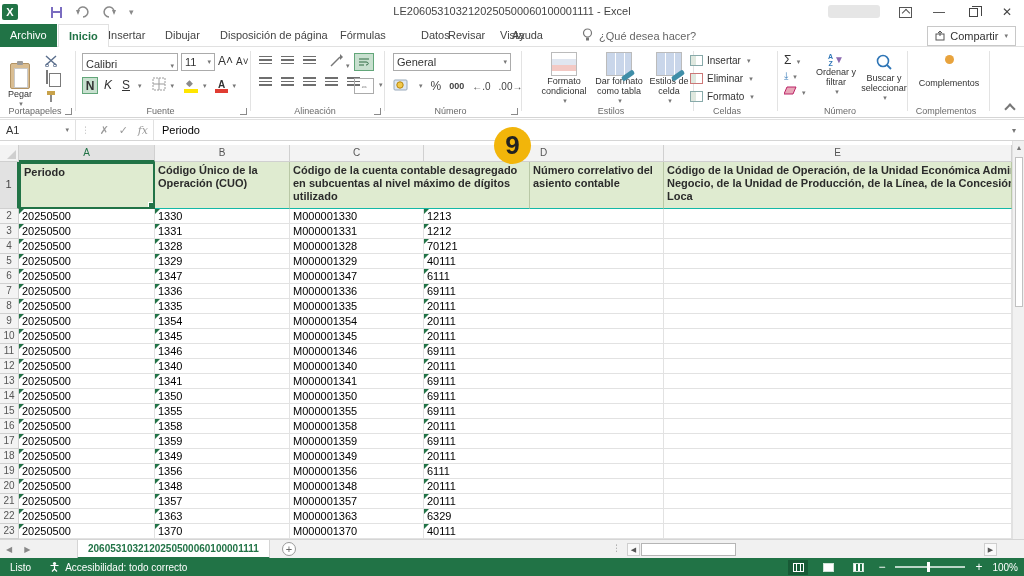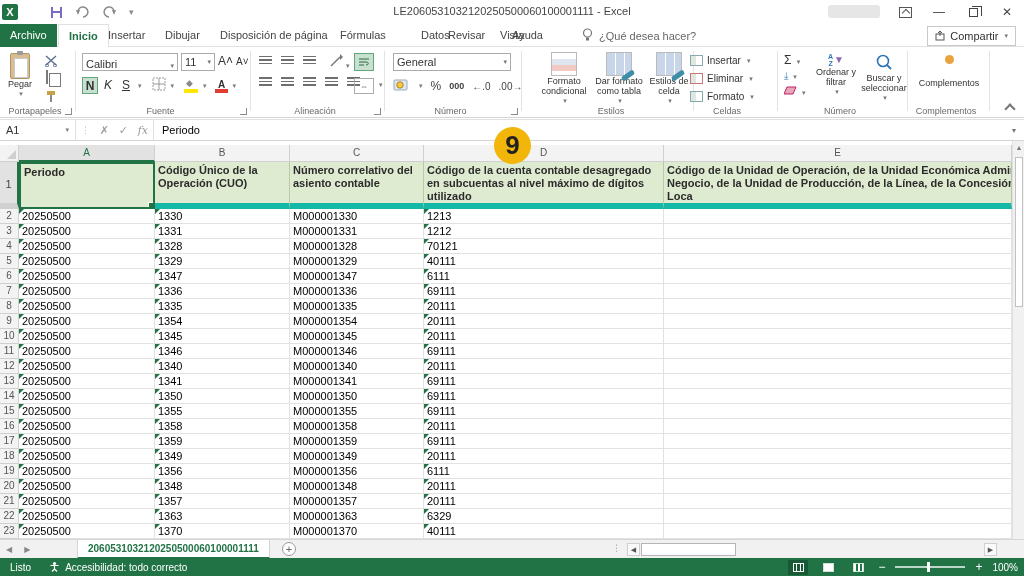--- a/index.html
+++ b/index.html
@@ -76,21 +76,21 @@
 
   
   .gridwrap { left: 0; top: 141px; width: 1012px; height: 398px; background: #fff; overflow: hidden; }
   .colheads { position: absolute; left: 0; top: 4px; height: 17px; display: flex; }
   .ch { border-right: 1px solid #d0d0d0; border-bottom: 1px solid #d0d0d0; background: #f3f3f3; color: #555; font-size: 10px; text-align: center; line-height: 16px; }
   .ch.corner { background: #f3f3f3; position: relative; }
   .ch.corner::after { content: ""; position: absolute; right: 2px; bottom: 2px; border-left: 9px solid transparent; border-bottom: 9px solid #cfcfcf; }
   .ch.hsel { background: #e2e2e2; border-bottom: 2px solid #217346; color: #217346; }
   .cn { width: 19px; } .ca { width: 136px; } .cb { width: 135px; } .cc { width: 134px; } .cd { width: 240px; } .ce { width: 348px; }
   .hdr-row { position: absolute; left: 0; top: 21px; height: 47px; display: flex; }
-  .hcell { background: #dfebd0; border-right: 1px solid #b9c8a6; border-bottom: 6px solid #14b8a6; font-weight: bold; color: #2b2b2b; font-size: 11px; line-height: 13px; padding: 2px 3px; overflow: hidden; position: relative; }
+  .hcell { background: #dfebd0; border-right: 1px solid #b9c8a6; border-bottom: 1px solid #14b8a6; font-weight: bold; color: #2b2b2b; font-size: 11px; line-height: 13px; padding: 2px 3px; overflow: hidden; position: relative; }
   .hcell.rno { background: #e2e2e2; font-weight: normal; color: #444; border-color: #d0d0d0; text-align: center; line-height: 44px; padding: 0; border-right: 2px solid #217346; }
   .hcell.sel { border: 2px solid #217346; }
   .hcell.sel::after { content: ""; position: absolute; right: -2px; bottom: -2px; width: 5px; height: 5px; background: #217346; border: 1px solid #fff; }
   .hcell.ce .inner { width: 398px; }
   #rows { position: absolute; left: 0; top: 68px; }
   .r { display: flex; height: 15px; }
   .r .cell { border-right: 1px solid #e2e2e2; border-bottom: 1px solid #e2e2e2; font-size: 11px; line-height: 14px; padding-left: 3px; position: relative; overflow: hidden; color: #000; }
   .r .cell.cn { background: #f3f3f3; color: #555; font-size: 10px; text-align: center; padding: 0; border-color: #d0d0d0; }
   .tri { position: absolute; left: 0; top: 0; width: 0; height: 0; border-top: 5px solid #217346; border-right: 5px solid transparent; }
 
@@ -189,21 +189,21 @@
           <rect x="1" y="4" width="8" height="6" fill="none" stroke="#555"></rect>
           <path d="M5 6 V1 M3 3 L5 1 L7 3" stroke="#555" fill="none"></path>
         </svg></span>
     <span>Compartir</span>
     <span class="dd">▾</span>
   </div>
 
   <div class="abs ribbon">
 
     <div class="grp" style="left:0;width:76px;">
-      <div class="abs bigbtn" style="left:8px;top:6px;">
+      <div class="abs bigbtn" style="left:8px;top:16px;">
         <span class="clipb"></span>
         <span>Pegar</span>
           <span class="dd">▾</span>
       </div>
       <div class="abs" style="left:44px;top:8px;"><svg width="14" height="12">
             <path d="M2 1 L12 10 M12 1 L2 10" stroke="#5a6e8c" stroke-width="1.4"></path>
             <circle cx="3" cy="10.5" r="1.5" fill="none" stroke="#5a6e8c"></circle>
             <circle cx="11" cy="10.5" r="1.5" fill="none" stroke="#5a6e8c"></circle>
           </svg></div>
       <div class="abs" style="left:46px;top:24px;"><span class="copy-ic"></span></div>
@@ -409,22 +409,22 @@
       <div class="ch hsel ca">A</div>
       <div class="ch cb">B</div>
       <div class="ch cc">C</div>
       <div class="ch cd">D</div>
       <div class="ch ce">E</div>
     </div>
     <div class="hdr-row">
       <div class="hcell rno cn">1</div>
       <div class="hcell ca sel">Periodo</div>
       <div class="hcell cb">Código Único de la Operación (CUO)</div>
+      <div class="hcell cd">Código de la cuenta contable desagregado en subcuentas al nivel máximo de dígitos utilizado</div>
       <div class="hcell cc">Número correlativo del asiento contable</div>
-      <div class="hcell cd">Código de la cuenta contable desagregado en subcuentas al nivel máximo de dígitos utilizado</div>
       <div class="hcell ce">
           <div class="inner">Código de la Unidad de Operación, de la Unidad Económica Administrativa Negocio, de la Unidad de Producción, de la Línea, de la Concesión, del Loca</div>
         </div>
     </div>
     <div id="rows">
         <div class="r">
           <div class="cell cn">2</div>
           <div class="cell ca"><span>20250500</span><i class="tri"></i></div>
           <div class="cell cb"><span>1330</span><i class="tri"></i></div>
           <div class="cell cc"><span>M000001330</span></div>

